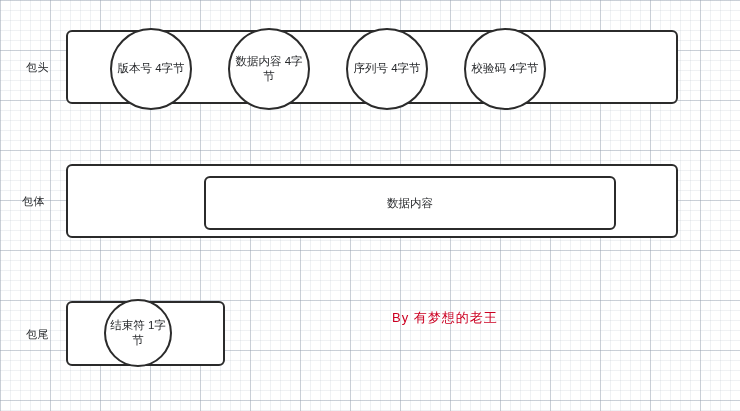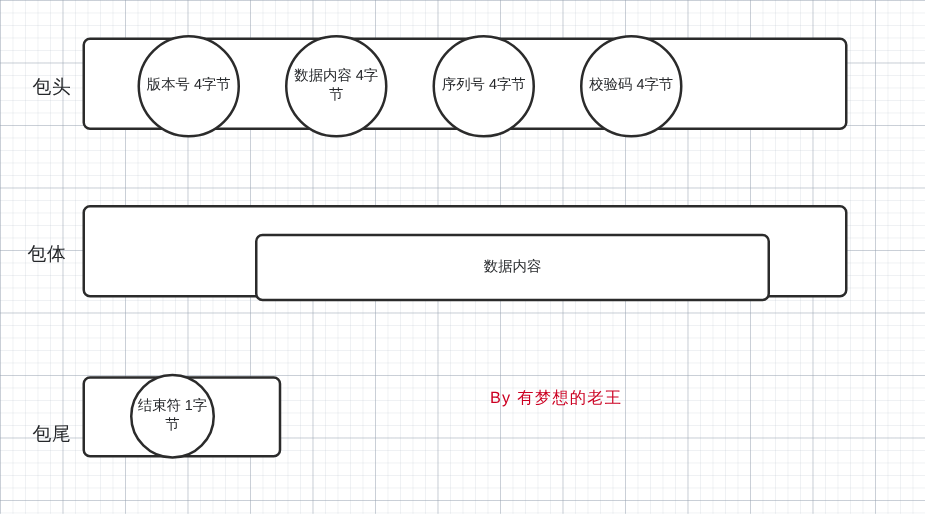--- a/index.html
+++ b/index.html
@@ -28,45 +28,45 @@
     background-size:
       50px 50px,
       50px 50px,
       10px 10px,
       10px 10px;
     background-position: 0px 0px, 0px 0px, 0px 0px, 0px 0px;
   }
 
   .row-label {
     position: absolute;
-    font-size: 15px;
+    font-size: 11px;
     color: #26282b;
     letter-spacing: 0.5px;
     white-space: nowrap;
     line-height: 1;
+    font-family: Liberation Serif, serif;
   }
 
   .outer-box {
     position: absolute;
     background: #ffffff;
     border: 2.4px solid #2b2b2b;
     border-radius: 6px;
     box-sizing: border-box;
   }
 
   .inner-box {
     position: absolute;
     background: #ffffff;
     border: 2.4px solid #2b2b2b;
     border-radius: 6px;
     box-sizing: border-box;
     display: flex;
     align-items: center;
     justify-content: center;
-    margin-top: 11px;
   }
 
   .inner-box-label {
     font-size: 11.5px;
     color: #26282b;
     line-height: 1.25;
     text-align: center;
     white-space: nowrap;
   }
 
@@ -132,21 +132,21 @@
   <div class="row-label" style="left:22px; top:196px;">包体</div>
 
   <div class="outer-box" style="left:66px; top:164px; width:612px; height:74px;">
 
 
     <div class="inner-box" style="left:136px; top:10px; width:412px; height:54px;">
       <span class="inner-box-label">数据内容</span>
     </div>
   </div>
 
-  <div class="row-label" style="left:26px; top:329px;margin-top:11px;">包尾</div>
+  <div class="row-label" style="left:26px; top:329px;">包尾</div>
 
   <div class="outer-box" style="left:66px; top:301px; width:159px; height:65px;">
 
     <div class="bubble" style="left:36px; top:-4px; width:68px; height:68px;">
       <span class="bubble-label">结束符
 1字节</span>
     </div>
   </div>
 
   <div class="signature" style="left:392px; top:311px;">By 有梦想的老王</div>

